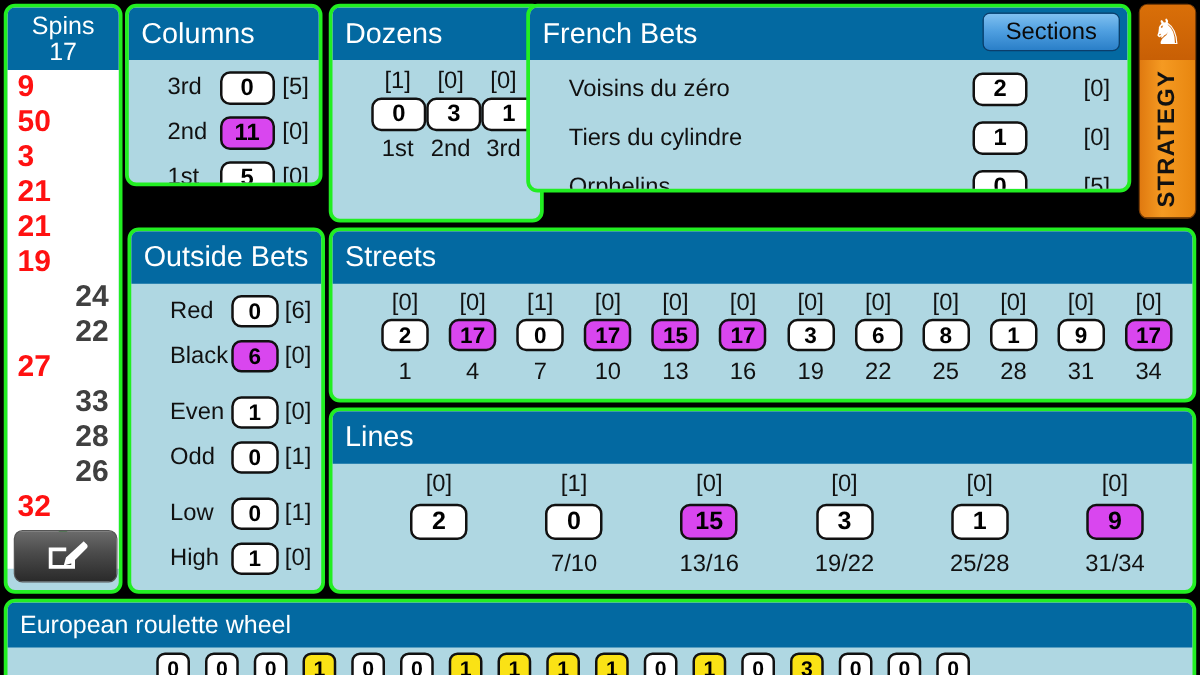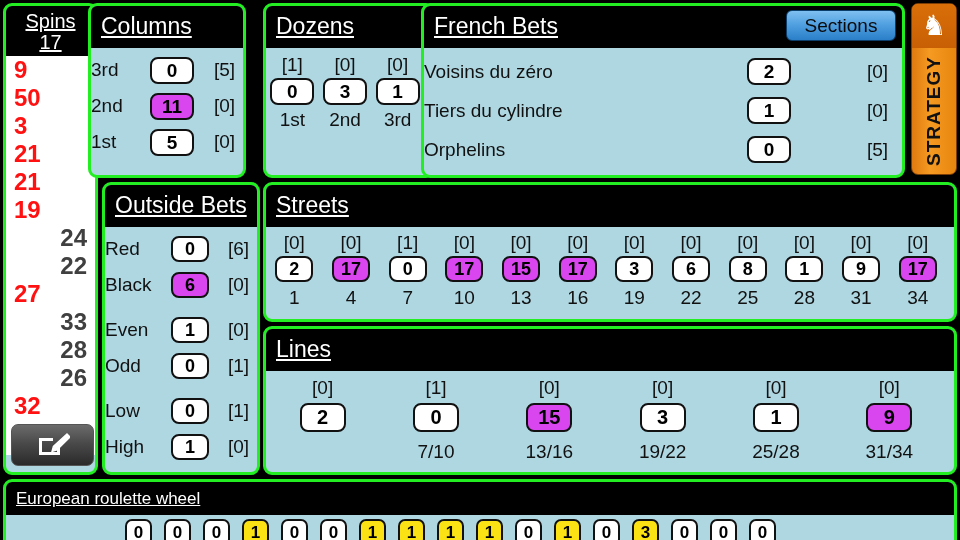--- a/index.html
+++ b/index.html
@@ -12,30 +12,29 @@
 
   
   .panel{
     position:absolute;
     border:3px solid #22ee22;
     border-radius:9px;
     background:#AFD7E2;
     overflow:hidden;
   }
   .panel-head{
-    background:#000000;
+    background:#0369a1;
     color:#fff;
     font-size:23px;
     line-height:1;
     padding:9px 10px 10px 10px;
     position:relative;
     white-space:nowrap;
-    text-decoration:underline;
-  }
-  .panel-body{ padding:4px 8px 6px 0; }
+  }
+  .panel-body{ padding:4px 8px 6px 0;margin-left:31px; }
 
   
   .chip{
     display:inline-flex; align-items:center; justify-content:center;
     min-width:44px; height:27px; padding:0 6px;
     background:#fff;
     border:2px solid #111;
     border-radius:8px;
     font-size:19px; font-weight:bold; color:#000;
     line-height:1;
@@ -67,35 +66,35 @@
   .spin.black{ color:#404040; text-align:right; }
   .spin.green{ color:#11CC22; text-align:center; }
   #edit-btn{
     position:absolute; left:5px; bottom:6px; width:83px; height:42px;
     border-radius:7px; border:1px solid #555;
     background:linear-gradient(180deg,#6b6b6b 0%,#4a4a4a 45%,#2a2a2a 100%);
     display:flex; align-items:center; justify-content:center;
   }
 
   
-  #columns{ left:88px; top:3px; width:158px; height:175px; }
+  #columns{ left:100px; top:3px; width:158px; height:146px; }
   .kv-row{ display:flex; align-items:center; height:36px; }
   .kv-row .rowlabel{ width:52px; }
   .kv-row .chipwrap{ flex:1; display:flex; justify-content:center; }
   .kv-row .bracket{ width:34px; text-align:right; }
 
   
   #dozens{ left:263px; top:3px; width:172px; height:175px; }
   .doz-grid{ display:flex; justify-content:space-around; text-align:center; }
   .doz-grid > div{ width:44px; }
   .doz-b{ font-size:19px; color:#111; line-height:26px; }
   .doz-l{ font-size:19px; color:#111; line-height:30px; }
 
   
-  #french{ left:421px; top:3px; width:484px; height:175px; }
+  #french{ left:421px; top:3px; width:484px; height:151px; }
   #french .panel-head{ padding-right:120px; }
   #sections-btn{
     position:absolute; right:6px; top:4px; width:110px; height:31px;
     border:1px solid #0b3e6b; border-radius:6px;
     background:linear-gradient(180deg,#7fc0f0 0%,#4f9fe0 48%,#2a7fc8 100%);
     color:#0a0a0a; font-size:19px; display:flex;
     align-items:center; justify-content:center;
   }
   .fb-row{ display:flex; align-items:center; height:39px; }
   .fb-row .rowlabel{ flex:0 0 300px; }
@@ -118,21 +117,21 @@
   .cell .b{ font-size:19px; color:#111; line-height:24px; }
   .cell .c{ line-height:30px; }
   .cell .f{ font-size:19px; color:#111; line-height:26px; }
   #lines .cell .b{ line-height:26px; }
   #lines .cell .c{ line-height:36px; }
   #lines .cell .f{ line-height:30px; }
   #lines .chip{ min-width:46px; height:29px; font-size:20px; }
 
   
   #wheel{ left:3px; top:479px; width:954px; height:70px; }
-  #wheel .panel-head{ font-size:17px; padding:8px 10px 8px 10px; }
+  #wheel .panel-head{ font-size:20px; padding:8px 10px 8px 10px; }
   .wheel-row{ display:flex; padding:4px 0 0 0; justify-content:flex-start; }
   .wheel-cell{ width:39px; display:flex; justify-content:center; }
 
   
   #strategy{
     position:absolute; right:3px; top:3px; width:46px; height:172px;
     border-radius:7px; border:1px solid #7a3d05;
     background:linear-gradient(90deg,#e07a10 0%,#f59a22 40%,#e8860f 100%);
     overflow:hidden;
   }

